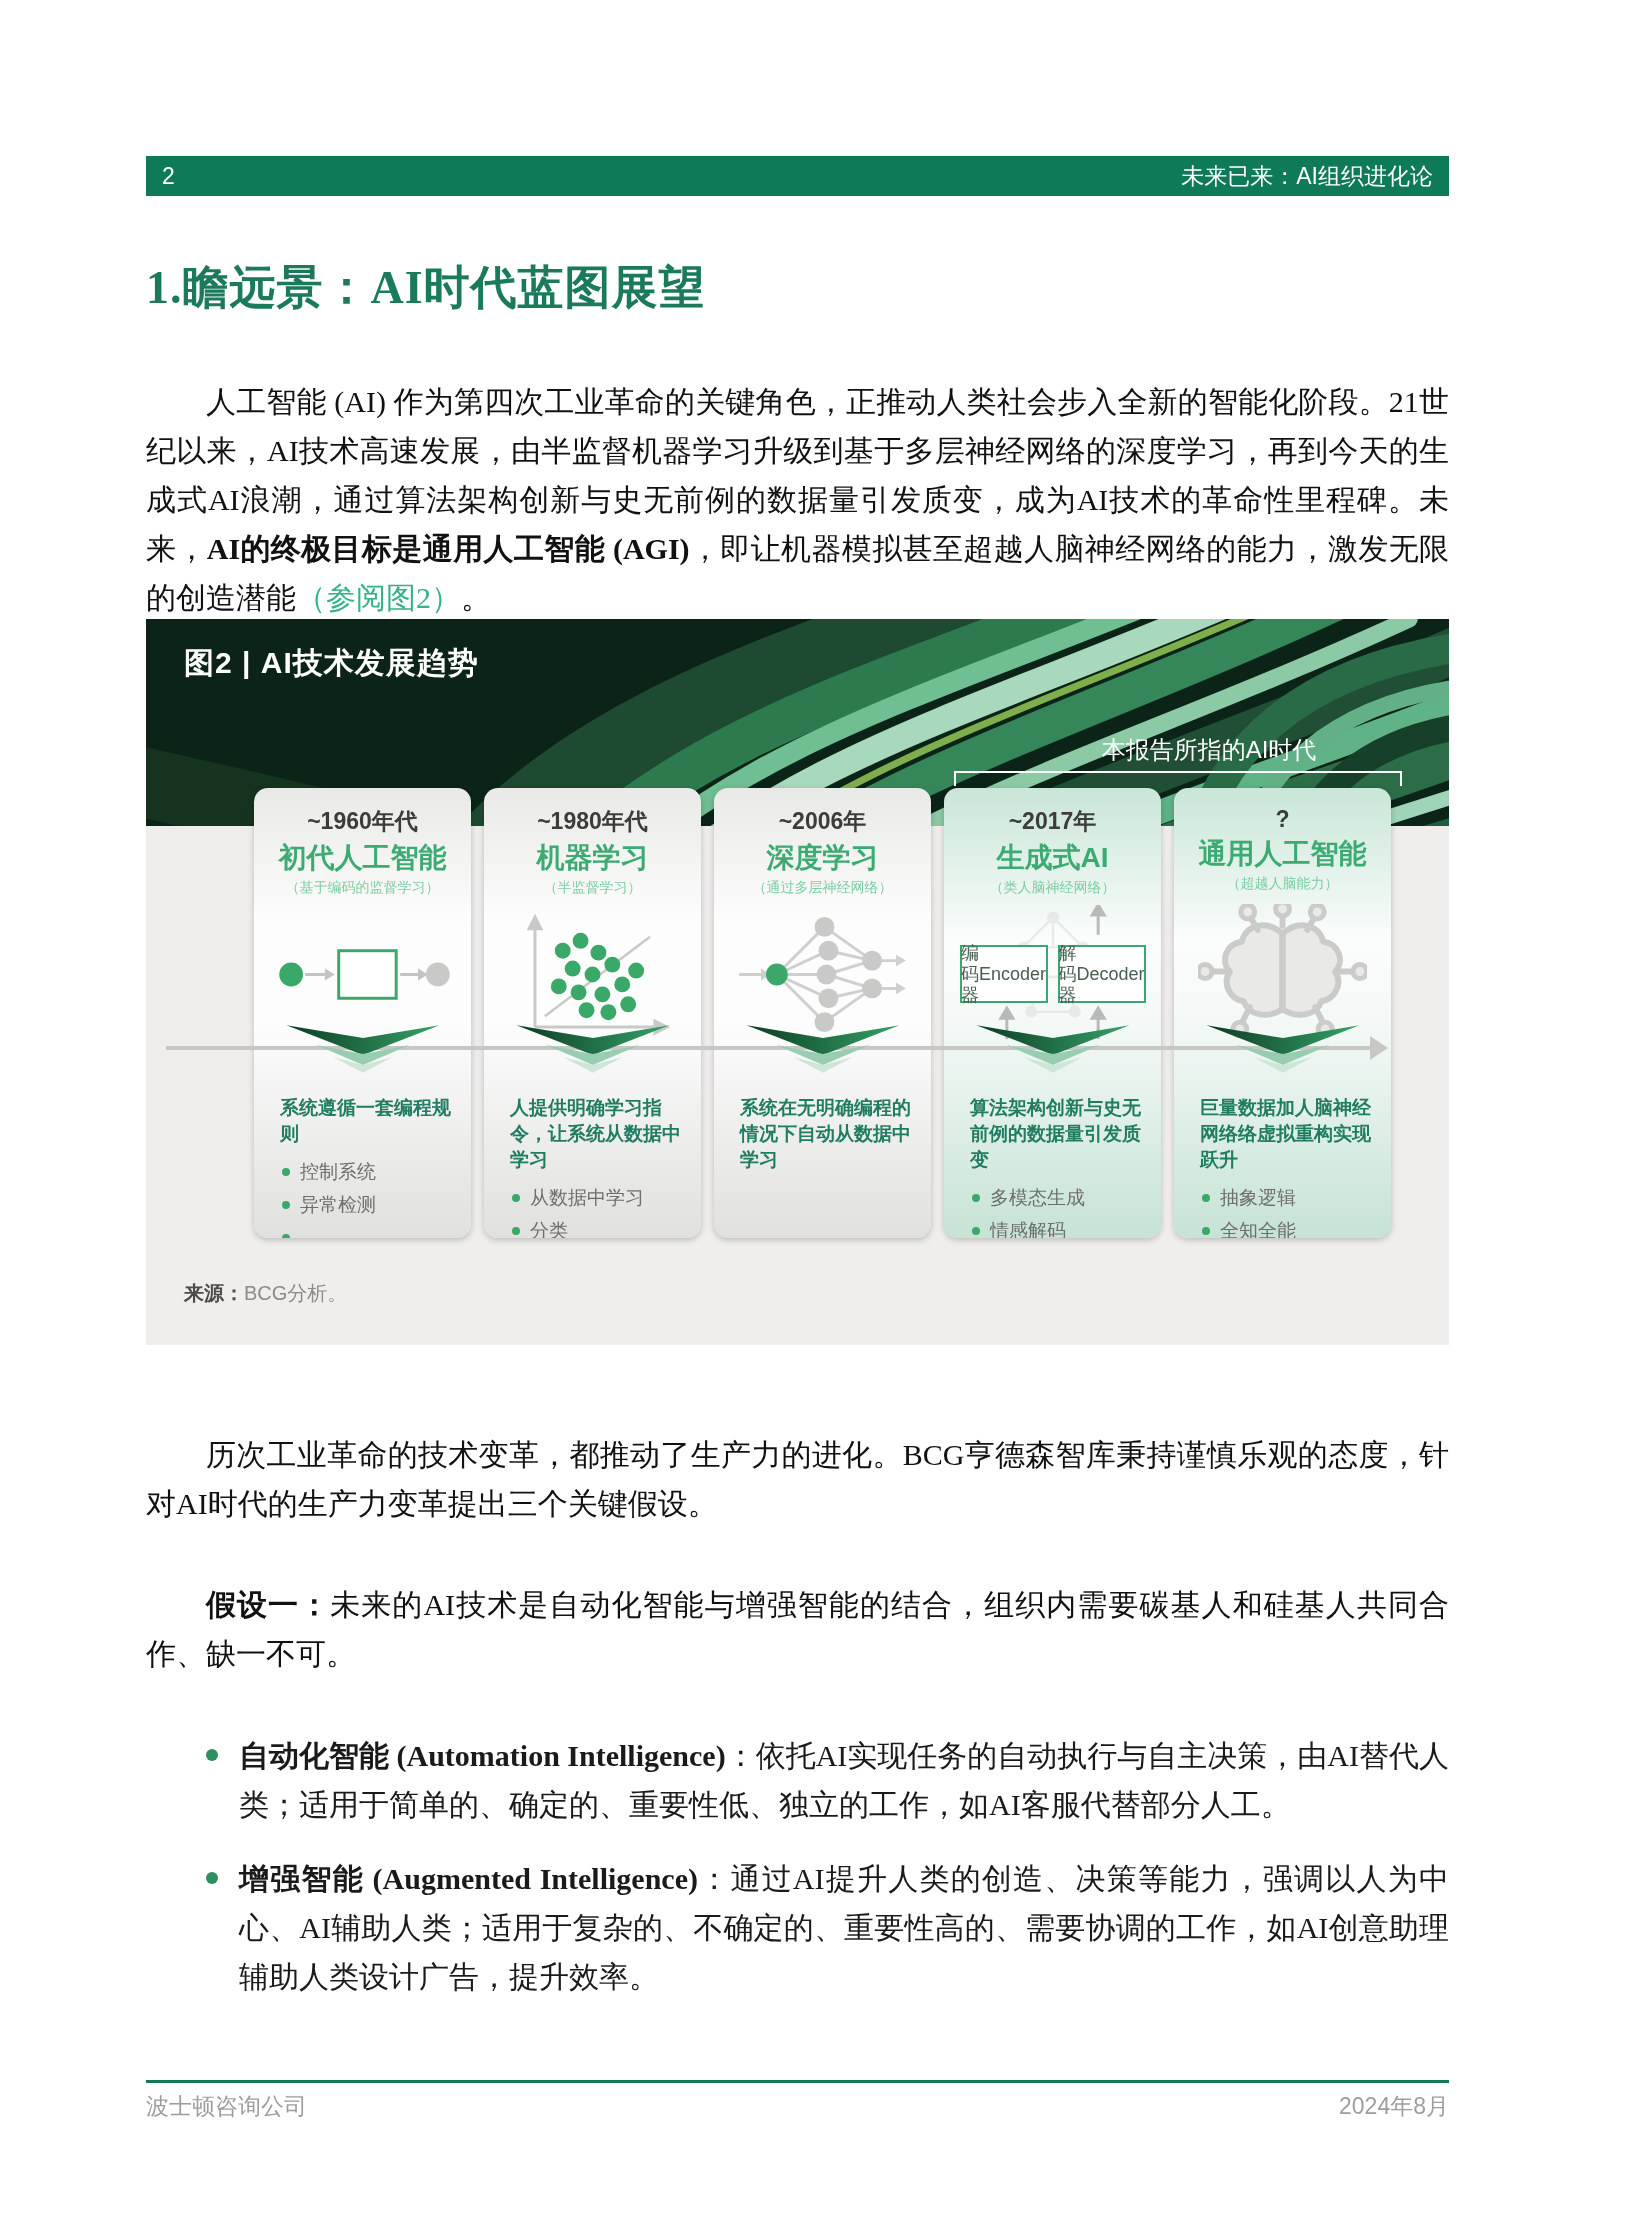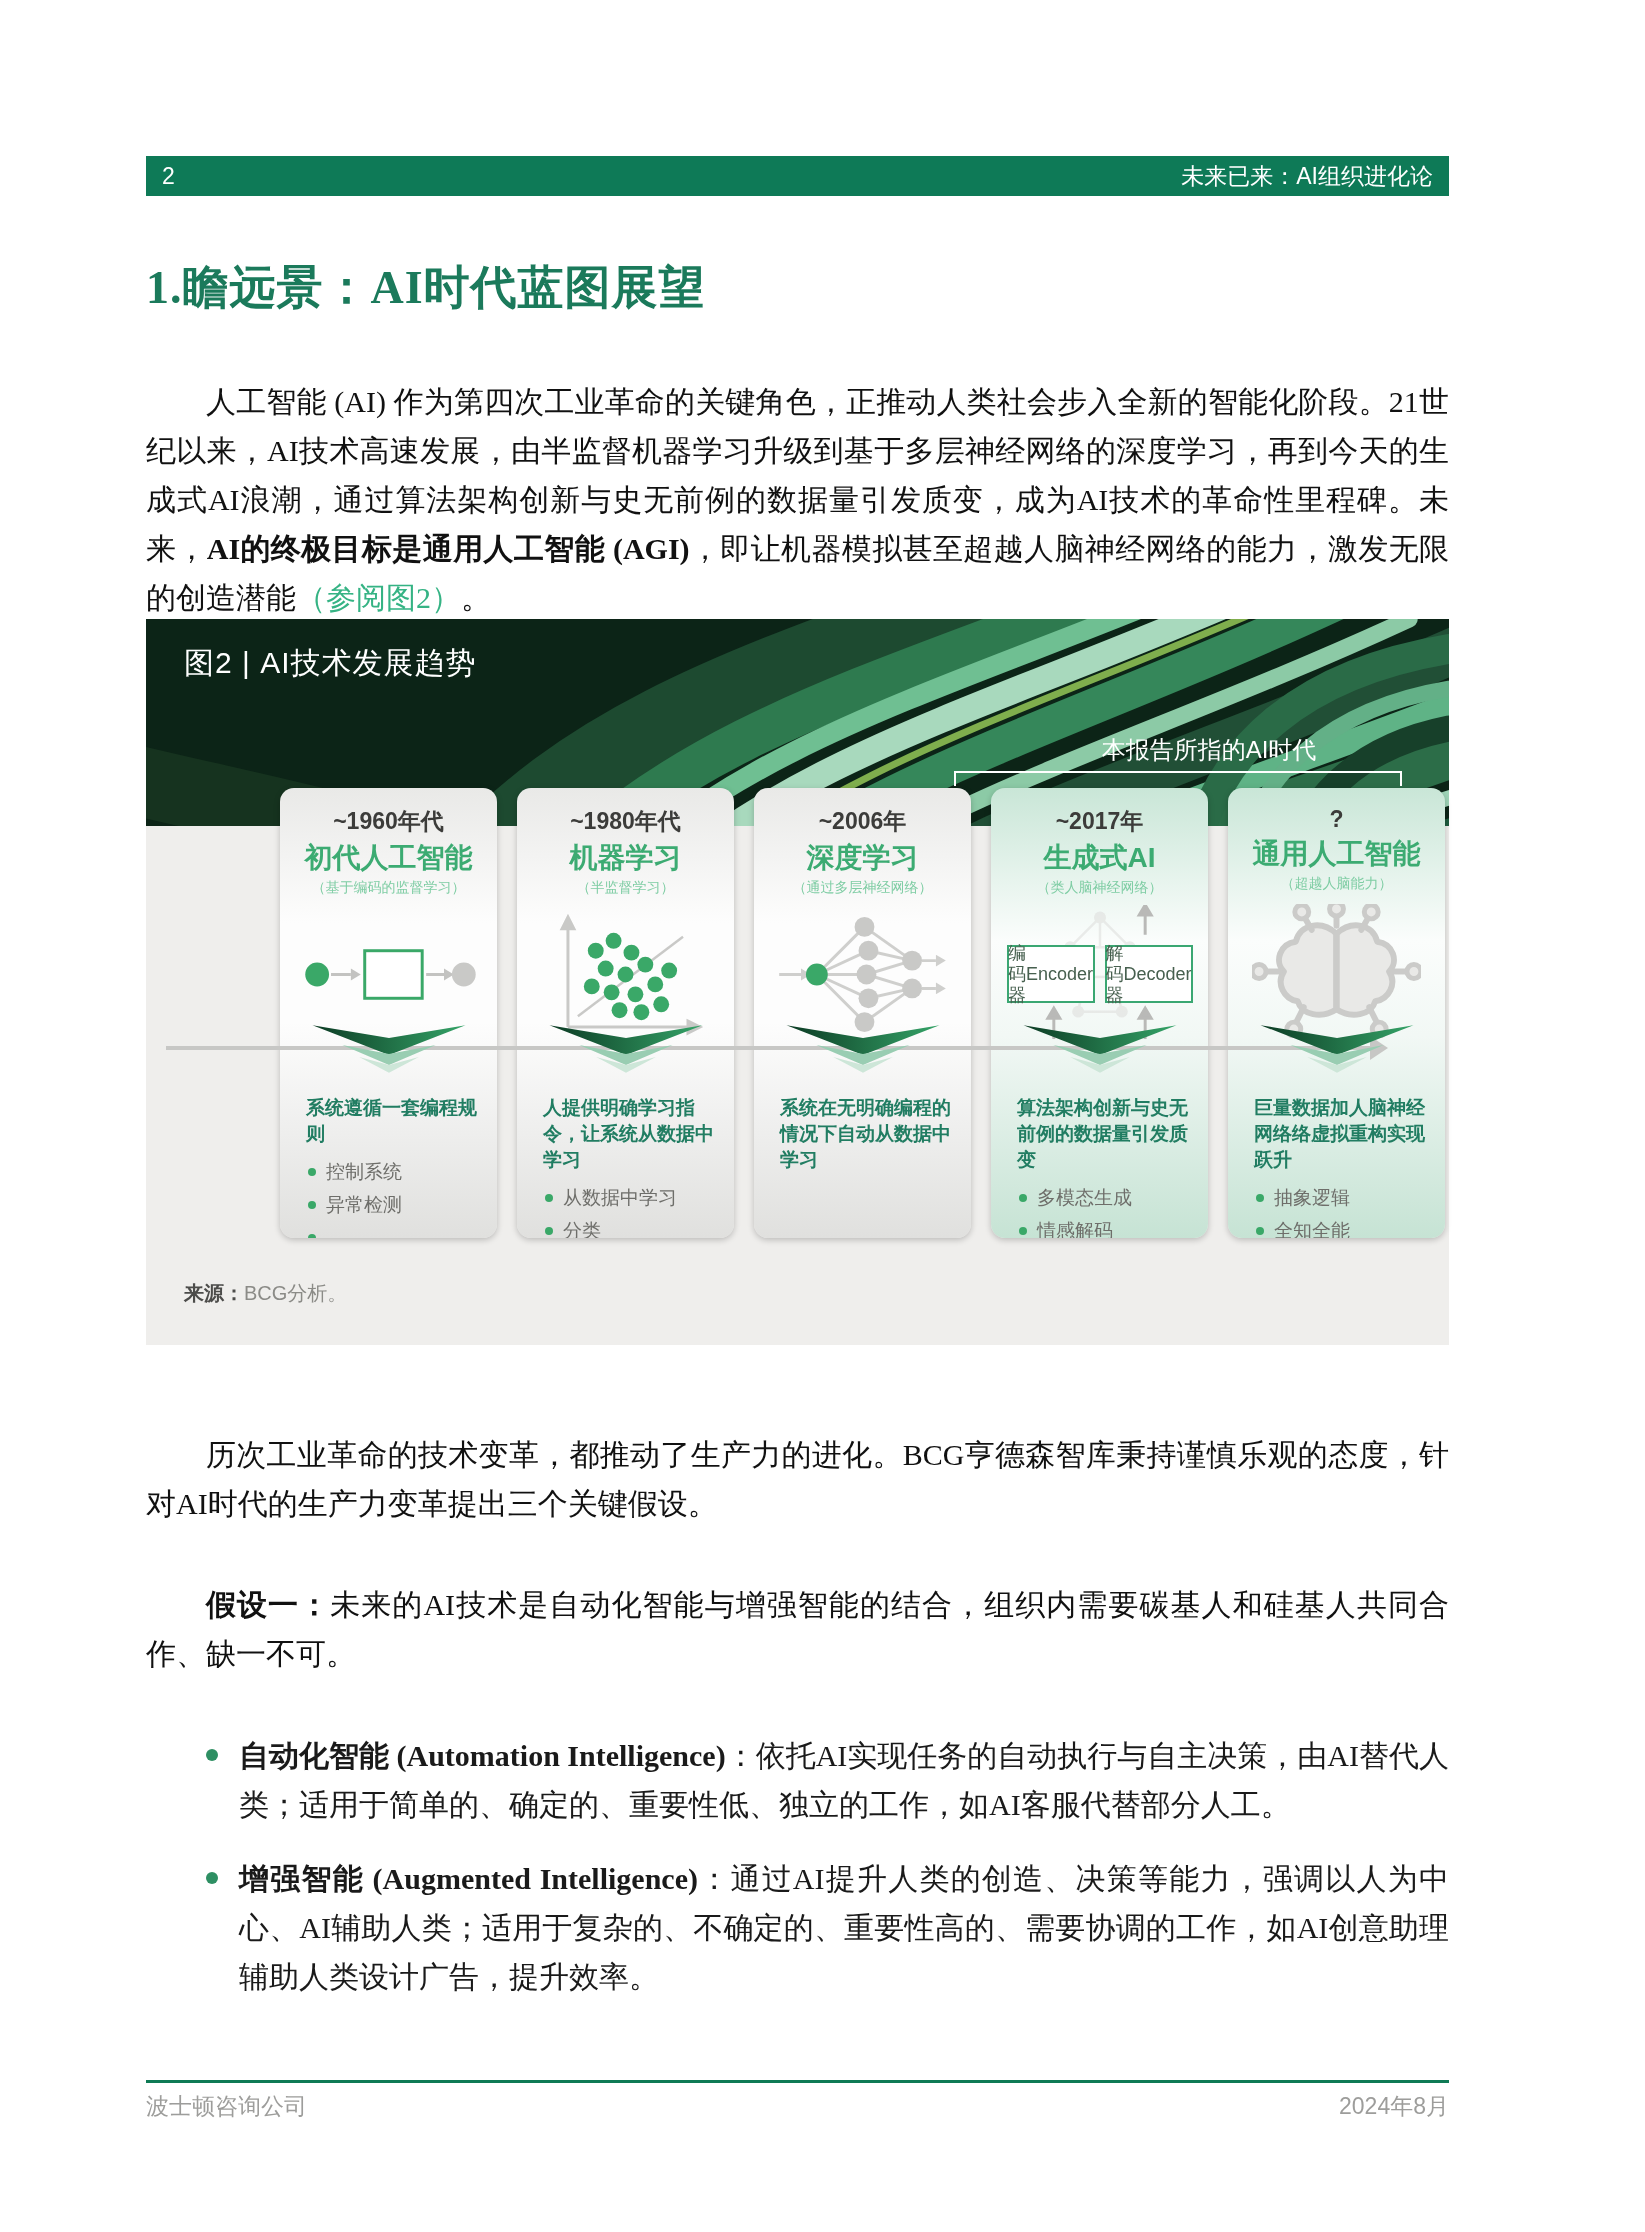--- a/index.html
+++ b/index.html
@@ -24,28 +24,28 @@
   .p3 { top:1580px; }
   .bold { font-weight:bold; }
   .ref-link { color:#35b384; }
 
   
   .figure { position:absolute; left:146px; top:619px; width:1303px; height:726px;
     background:#efeeec; font-family:"Liberation Sans","DejaVu Sans",sans-serif; }
   .fig-photo { position:absolute; left:0; top:0; width:1303px; height:207px;
     background:#0c2417; overflow:hidden; }
   .fig-title { position:absolute; left:38px; top:24px; color:#ffffff; font-size:30px;
-    font-weight:normal; letter-spacing:1px; z-index:4; }
+    font-weight:bold; letter-spacing:1px; z-index:4; }
   .era-label { position:absolute; left:840px; top:115px; width:446px; text-align:center;
     color:#ffffff; font-size:24px; z-index:4; }
   .era-bracket { position:absolute; left:808px; top:152px; width:448px; height:15px;
     border-top:2px solid #ffffff; border-left:2px solid #ffffff; border-right:2px solid #ffffff;
     z-index:4; }
 
-  .cards { position:absolute; left:134px; top:169px; display:flex; gap:20px; }
+  .cards { position:absolute; left:108px; top:169px; display:flex; gap:13px; }
   .card { position:relative; width:217px; height:450px; border-radius:14px;
     box-shadow:0 2px 6px rgba(0,0,0,0.22); overflow:hidden;
     background:linear-gradient(180deg,#e9e9e7 0%,#fdfdfd 30%,#fdfdfd 52%,#e0e0de 100%); }
   .card.mint { background:linear-gradient(180deg,#c9e6d7 0%,#fbfdfc 34%,#f2f8f5 55%,#c6e3d4 100%); }
 
   .card-top { height:249px; text-align:center; padding-top:18px; }
   .era  { font-size:23px; font-weight:bold; color:#3c3c3a; }
   .ctitle { font-size:28px; font-weight:bold; color:#3cab72; margin-top:2px; }
   .csub { font-size:14px; color:#7fcda4; white-space:nowrap; margin-top:2px; }
   .icon-zone { height:139px; display:flex; align-items:center; justify-content:center; margin-top:8px; }

